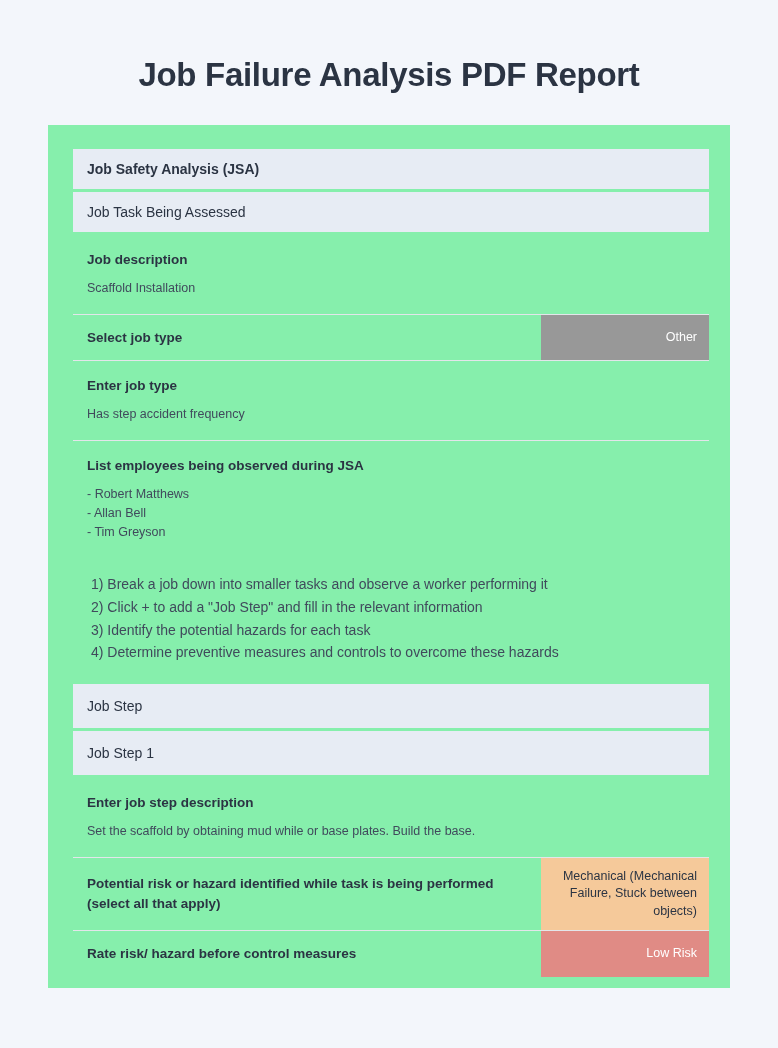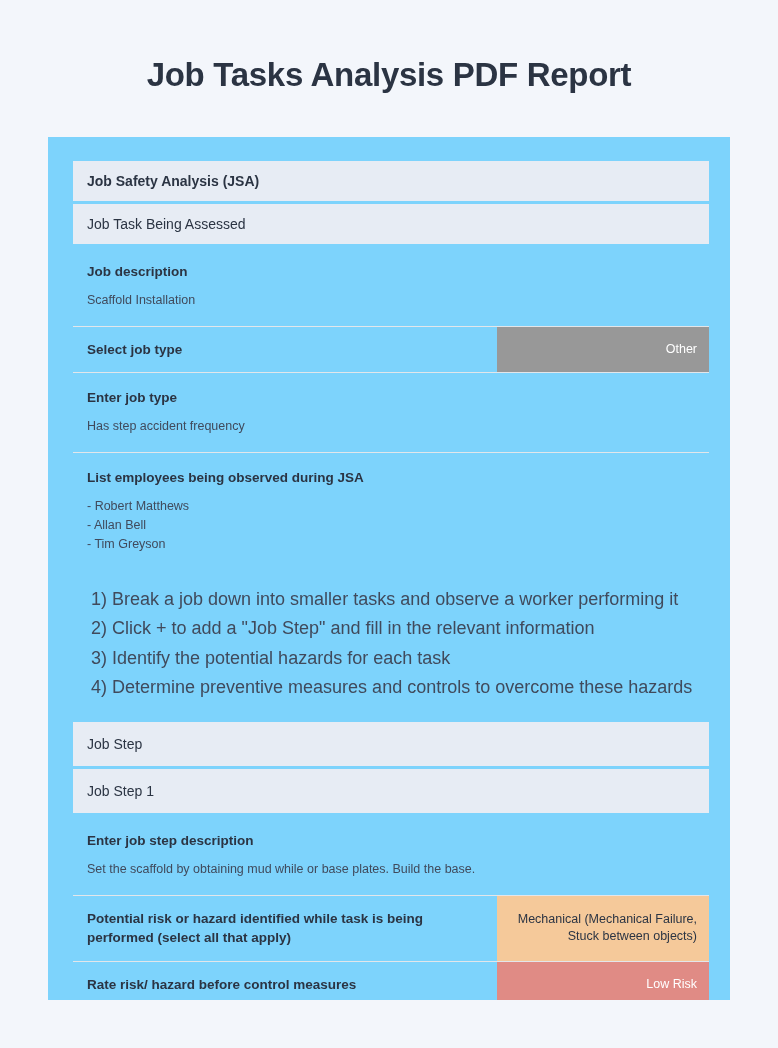--- a/index.html
+++ b/index.html
@@ -27,24 +27,24 @@
     color: #2b3443;
     letter-spacing: -0.3px;
     padding-top: 56px;
     padding-bottom: 20px;
   }
 
   
   .card {
     position: absolute;
     left: 48px;
-    top: 137px;
+    top: 125px;
     width: 682px;
     height: 863px;
-    background: #7dd3fc;
+    background: #86efac;
     overflow: hidden;
   }
 
   .card-inner {
     padding: 24px 21px 0 25px;
   }
 
   
   .band {
     background: #e7ecf4;
@@ -94,49 +94,49 @@
     font-size: 13.5px;
     font-weight: bold;
     color: #2b3443;
     line-height: 1.45;
     padding: 13px 16px 13px 14px;
     display: flex;
     align-items: center;
   }
 
   .badge {
-    width: 212px;
+    width: 168px;
     flex: none;
     display: flex;
     align-items: center;
     justify-content: flex-end;
     text-align: right;
     font-size: 12.5px;
     line-height: 1.4;
     padding: 10px 12px;
   }
 
   .badge-gray  { background: #989898; color: #ffffff; }
   .badge-orange{ background: #f5c99a; color: #2b3443; }
   .badge-red   { background: #e08b85; color: #ffffff; }
 
   
   .instructions {
-    font-size: 18px;
+    font-size: 14px;
     color: #404a5c;
     line-height: 1.62;
     padding: 18px 14px 20px 18px;
   }
 </style>
 </head>
 <body>
 
 <div class="page">
 
-  <div class="report-title">Job Tasks Analysis PDF Report</div>
+  <div class="report-title">Job Failure Analysis PDF Report</div>
 
   <div class="card">
     <div class="card-inner">
 
       <div class="band bold">Job Safety Analysis (JSA)</div>
 
       <div class="band">Job Task Being Assessed</div>
 
       <div class="field">
         <div class="field-label">Job description</div>

